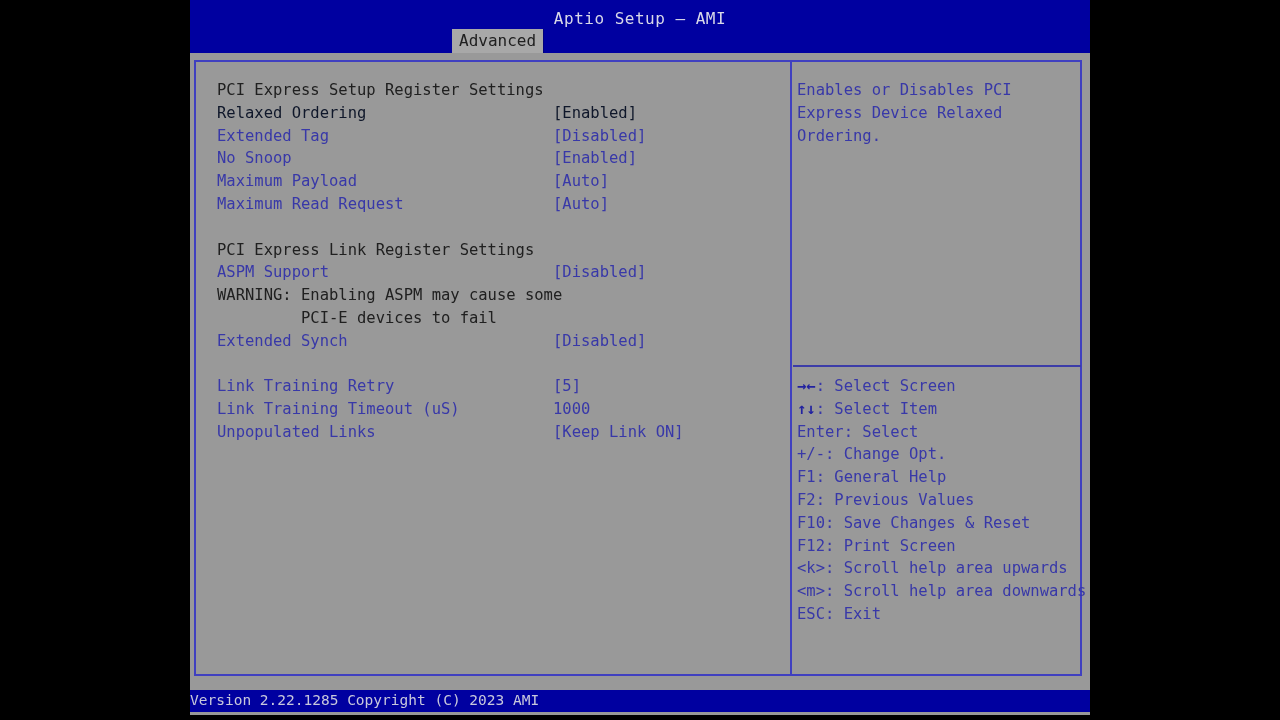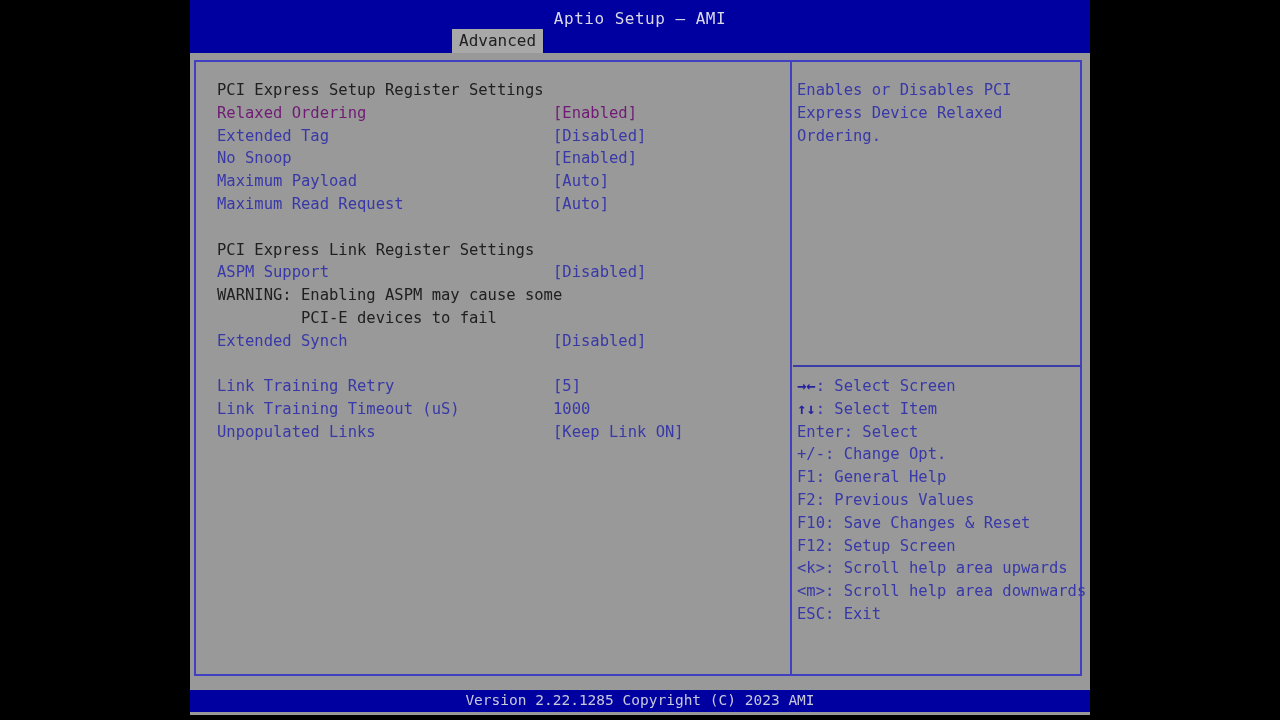--- a/index.html
+++ b/index.html
@@ -114,21 +114,21 @@
   }
   .row .value {
     position: absolute;
     left: 336px;
     top: 0;
     white-space: pre;
     text-align: right;
   }
   .t-head   { color: #202020; }
   .t-item   { color: #3838a8; }
-  .t-sel    { color: #701a75; }
+  .t-sel    { color: #0f172a; }
   .t-warn   { color: #202020; }
   .spacer   { height: 22.8px; }
 
   
   .right-pane {
     position: absolute;
     left: 596px;
     top: 0;
     width: 290px;
     height: 612px;
@@ -177,21 +177,21 @@
     top: 690px;
     width: 900px;
     height: 22px;
     background: #0000a0;
   }
   .footer-text {
     position: absolute;
     left: 0;
     top: 2px;
     width: 900px;
-    text-align: center;
+    text-align: left;
     color: #c8c8dc;
     font-size: 14.5px;
     white-space: pre;
   }
 </style>
 </head>
 <body>
 
 <div id="screen">
   <div id="console">
@@ -232,21 +232,21 @@
 Ordering.</div>
         <div class="help-sep"></div>
         <div class="keys" id="key-legend">
             <div class="key-row"><span class="key-glyph">→←</span><span>: Select Screen</span></div>
             <div class="key-row"><span class="key-glyph">↑↓</span><span>: Select Item</span></div>
             <div class="key-row"><span>Enter: Select</span></div>
             <div class="key-row"><span>+/-: Change Opt.</span></div>
             <div class="key-row"><span>F1: General Help</span></div>
             <div class="key-row"><span>F2: Previous Values</span></div>
             <div class="key-row"><span>F10: Save Changes &amp; Reset</span></div>
-            <div class="key-row"><span>F12: Setup Screen</span></div>
+            <div class="key-row"><span>F12: Print Screen</span></div>
             <div class="key-row"><span>&lt;k&gt;: Scroll help area upwards</span></div>
             <div class="key-row"><span>&lt;m&gt;: Scroll help area downwards</span></div>
             <div class="key-row"><span>ESC: Exit</span></div>
           </div>
       </div>
 
     </div>
 
     <div class="footer-bar">
       <div class="footer-text">Version 2.22.1285 Copyright (C) 2023 AMI</div>

